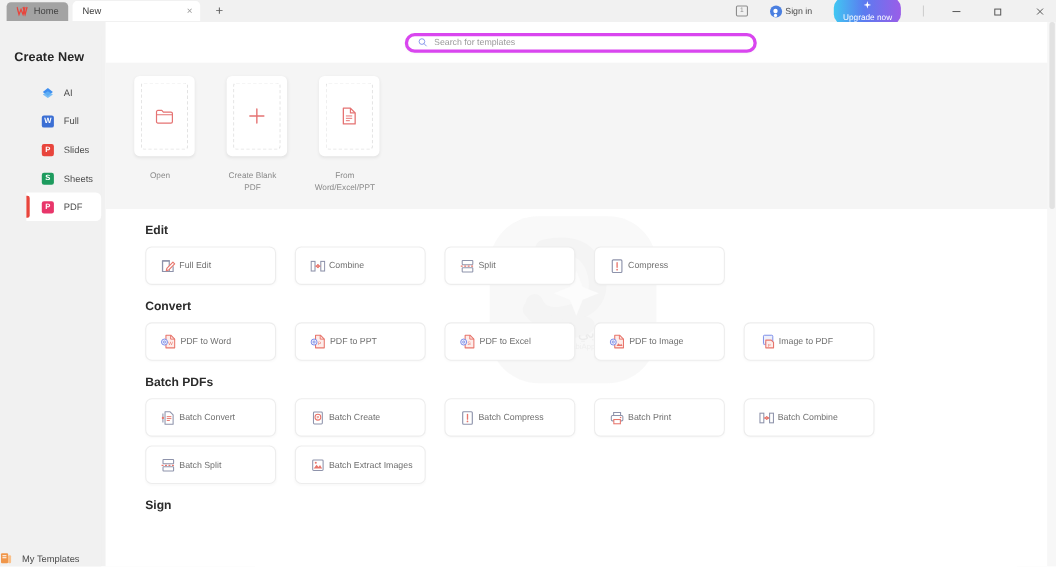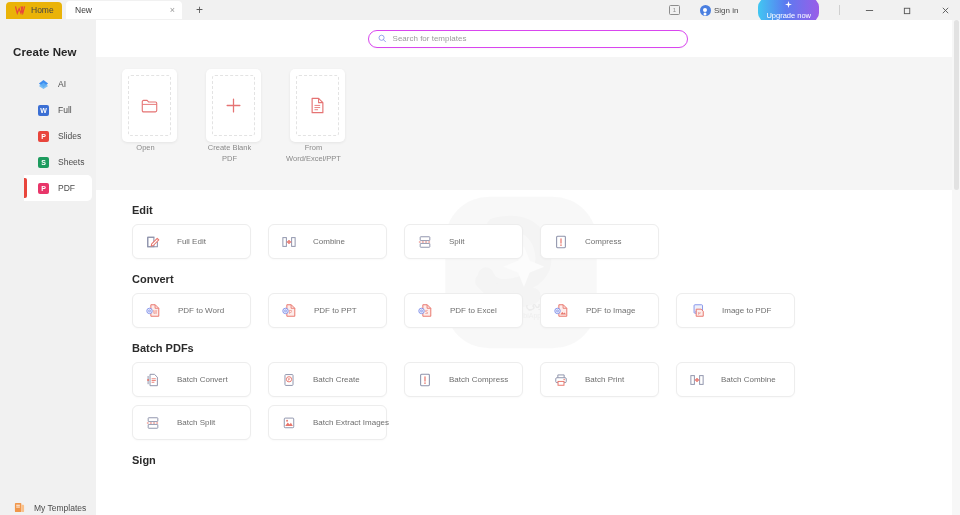--- a/index.html
+++ b/index.html
@@ -14,21 +14,21 @@
   
   .titlebar{
     position:absolute; left:0; top:0; width:960px; height:20px;
     background:#f1f1f1; display:flex; align-items:center;
   }
   .tab{
     height:17px; display:flex; align-items:center; gap:5px;
     padding:0 9px; border-radius:4px 4px 0 0; font-size:8.5px; color:#444;
     position:relative;
   }
-  .tab.home{ background:#eab308; margin-left:6px; width:56px; }
+  .tab.home{ background:#a3a3a3; margin-left:6px; width:56px;justify-content:center; }
   .tab.active{
     background:#ffffff; width:116px; margin-left:4px; height:18px;
     justify-content:flex-start; color:#3b3b3b;
   }
   .wps-logo{
     width:11px; height:10px; flex:0 0 auto; display:block;
   }
   .tab-close{
     position:absolute; right:7px; top:50%; transform:translateY(-50%);
     font-size:9px; color:#9a9a9a; line-height:1; cursor:pointer;
@@ -92,35 +92,35 @@
     content:""; position:absolute; left:0; top:3px; bottom:3px; width:2.5px;
     background:#e8453c; border-radius:0 2px 2px 0;
   }
   .sq{
     width:11px;height:11px;border-radius:2px;flex:0 0 auto;
     display:flex;align-items:center;justify-content:center;
     color:#fff;font-size:7px;font-weight:bold;font-family:"Liberation Sans",sans-serif;
   }
   .my-templates{
     position:absolute; bottom:14px; left:0; width:96px;
-    display:flex; align-items:center; gap:9px; padding-left:14px;
+    display:flex; align-items:center; gap:9px; 
     font-size:8.5px; color:#4c4c4c; cursor:pointer;
   }
 
   
   .main{
     position:absolute; left:96px; top:20px; width:864px; height:495px;
     background:#ffffff; overflow:hidden;
   }
   .searchrow{
     height:37px; background:#ffffff; display:flex; align-items:center;
     justify-content:center;
   }
   .searchbox{
-    width:320px;height:18px;background:#fff;border:1px solid #d946ef;
+    width:320px;height:18px;background:#fff;border:3px solid #d946ef;
     border-radius:9px; display:flex;align-items:center;gap:6px;padding:0 9px;
     box-shadow:0 1px 2px rgba(0,0,0,.03);
   }
   .searchbox input{
     border:none;outline:none;font-size:8px;color:#555;background:transparent;
     width:100%; font-family:"Liberation Sans",sans-serif;
   }
   .searchbox input::placeholder{ color:#9b9b9b; }
 
   .banner{
@@ -132,21 +132,21 @@
   .qcard .box{
     width:55px;height:73px;background:#fff;border-radius:5px;
     box-shadow:0 1px 3px rgba(0,0,0,.07);
     display:flex;align-items:center;justify-content:center;
   }
   .qcard .inner{
     width:43px;height:61px;border:1px dashed #e3e3e3;border-radius:3px;
     display:flex;align-items:center;justify-content:center;
   }
   .qcard .lbl{
-    margin-top:0;font-size:7.5px;color:#8a8a8a;text-align:center;
+    margin-top:12px;font-size:7.5px;color:#8a8a8a;text-align:center;
     line-height:11px; width:72px; margin-left:-8px;
   }
 
   .scroll{
     height:325px; overflow:hidden; background:#fff; position:relative;
   }
   .wm{
     position:absolute; left:330px; top:-5px; width:190px; height:175px;
     opacity:.55; pointer-events:none; z-index:0;
   }
@@ -162,21 +162,21 @@
   .sec-title{
     font-size:11px;font-weight:bold;color:#2b2b2b;margin:14px 0 8px 36px;
     position:relative;z-index:2;
   }
   .row{
     display:flex; gap:17px; padding-left:36px; position:relative; z-index:2;
     margin-bottom:8px;
   }
   .card{
     width:119px;height:35px;background:#fff;border:1px solid #ededed;
-    border-radius:6px; display:flex;align-items:center;gap:17px;
+    border-radius:6px; display:flex;align-items:center;gap:3px;
     padding-left:13px; font-size:8px;color:#6f6f6f; cursor:pointer;
     box-shadow:0 1px 2px rgba(0,0,0,.025);
   }
   .card svg{ flex:0 0 auto; display:block; }
   .card .t{ white-space:nowrap; }
 
   
   .vbar{
     position:absolute; right:0; top:0; width:8px; height:495px; background:#f7f7f7;
   }

